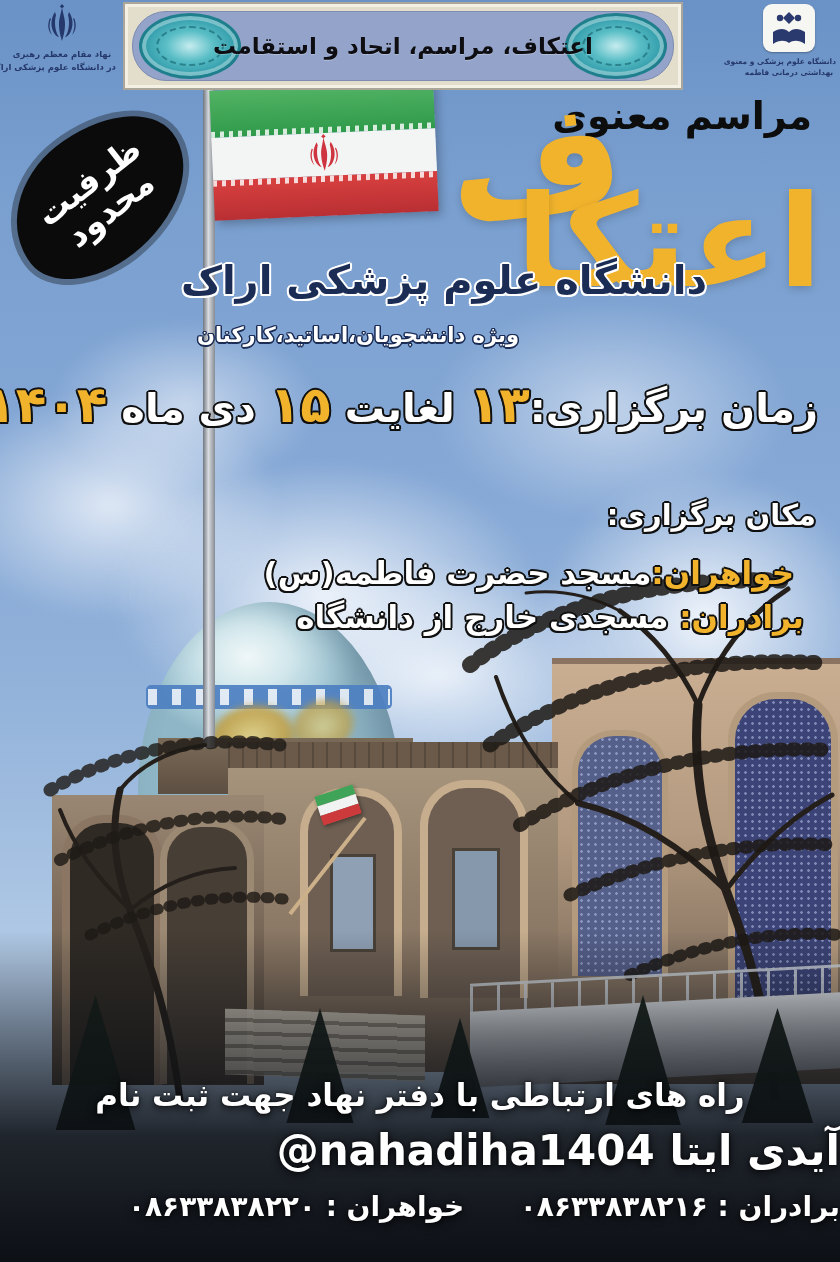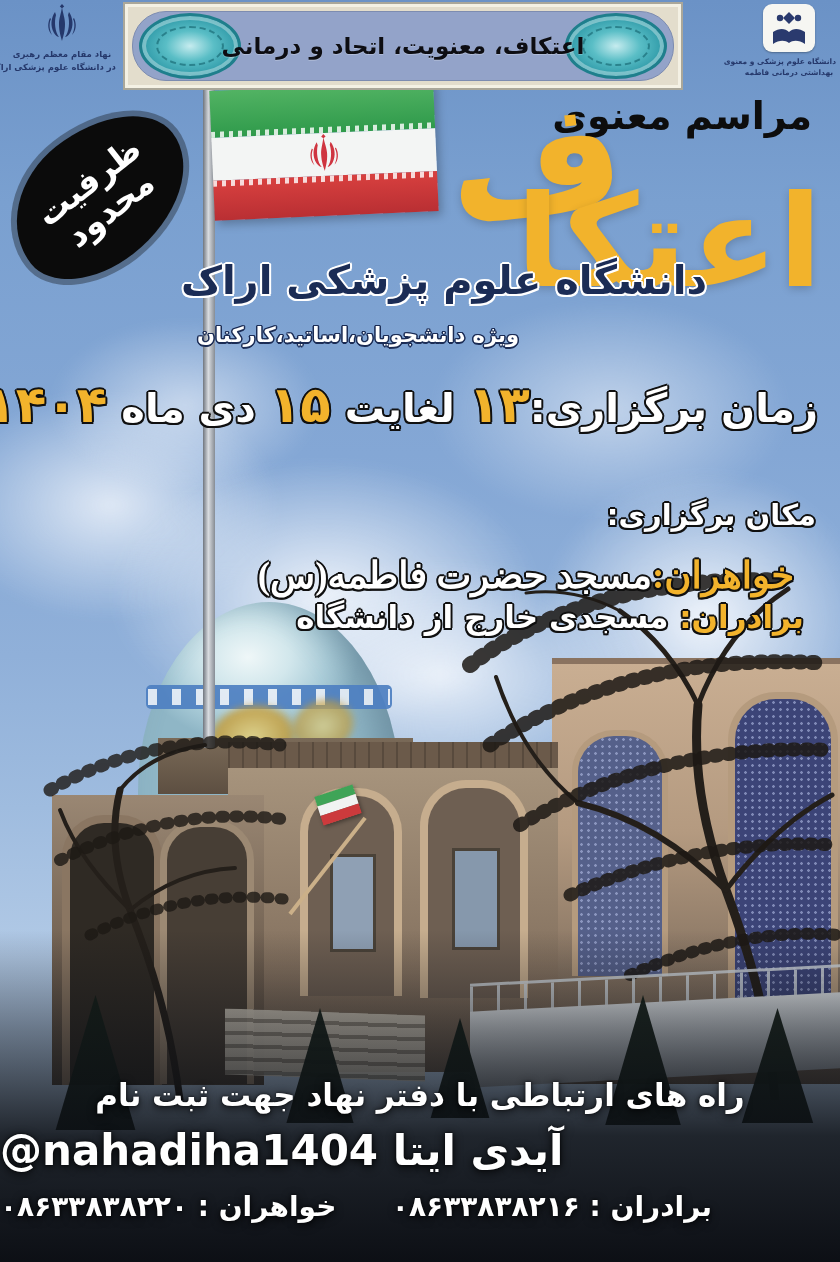--- a/index.html
+++ b/index.html
@@ -222,21 +222,21 @@
     <div class="logo-text" style="font-size:7.5px;">
       <div>دانشگاه علوم پزشکی و معنوی</div>
       <div>بهداشتی درمانی فاطمه</div>
     </div>
   </div>
 
   <div class="banner">
     <div class="banner-inner"></div>
     <div class="medallion" style="left:14px;"></div>
     <div class="medallion" style="right:14px;"></div>
-    <div class="calli">اعتکاف، معنویت، اتحاد و درمانی</div>
+    <div class="calli">اعتکاف، مراسم، اتحاد و استقامت</div>
   </div>
 
   <div class="badge">
     <div class="badge-blob">
       <span>ظرفیت</span>
       <span>محدود</span>
     </div>
   </div>
 
   <div class="txt" style="right:28px;top:96px;font-size:38px;color:#0d0d0d;">مراسم معنوی</div>
@@ -252,37 +252,37 @@
     <span>زمان برگزاری:</span><span style="color:#f2b32c;font-size:50px;">۱۳</span>
     <span>لغایت</span>
     <span style="color:#f2b32c;font-size:50px;">۱۵</span>
     <span>دی ماه</span>
     <span style="color:#f2b32c;font-size:50px;">۱۴۰۴</span>
   </div>
 
 
   <div class="txt ol-k" style="right:24px;top:500px;font-size:29px;color:#fff;">مکان برگزاری:</div>
 
-  <div class="txt ol-k" style="right:46px;top:556px;font-size:37px;color:#fff;font-family:Liberation Serif, serif;">
+  <div class="txt ol-k" style="right:46px;top:556px;font-size:31px;color:#fff;">
     <span style="color:#f2b32c;">خواهران:</span><span>مسجد حضرت فاطمه(س)</span>
   </div>
 
   <div class="txt ol-k" style="right:36px;top:600px;font-size:31px;color:#fff;">
     <span style="color:#f2b32c;">برادران:</span>
     <span>مسجدی خارج از دانشگاه</span>
   </div>
 
   <div class="txt footer-sh" style="left:0;right:0;top:1078px;text-align:center;font-size:31px;color:#fff;">راه های ارتباطی با دفتر نهاد جهت ثبت نام</div>
 
-  <div class="txt footer-sh" style="left:0;right:0;top:1128px;text-align:left;font-size:42px;color:#fff;">
+  <div class="txt footer-sh" style="left:0;right:0;top:1128px;text-align:right;font-size:42px;color:#fff;">
     <span>آیدی ایتا</span>
     <span style="direction:ltr;unicode-bidi:embed;">@nahadiha1404</span>
   </div>
 
-  <div class="txt footer-sh" style="left:0;right:0;top:1192px;text-align:left;font-size:28px;color:#fff;">
+  <div class="txt footer-sh" style="left:0;right:0;top:1192px;text-align:right;font-size:28px;color:#fff;">
     <span>برادران :</span>
     <span>۰۸۶۳۳۸۳۸۲۱۶</span>
     <span style="display:inline-block;width:36px;"></span>
     <span>خواهران :</span>
     <span>۰۸۶۳۳۸۳۸۲۲۰</span>
   </div>
 
 </div>
 
 </body></html>

